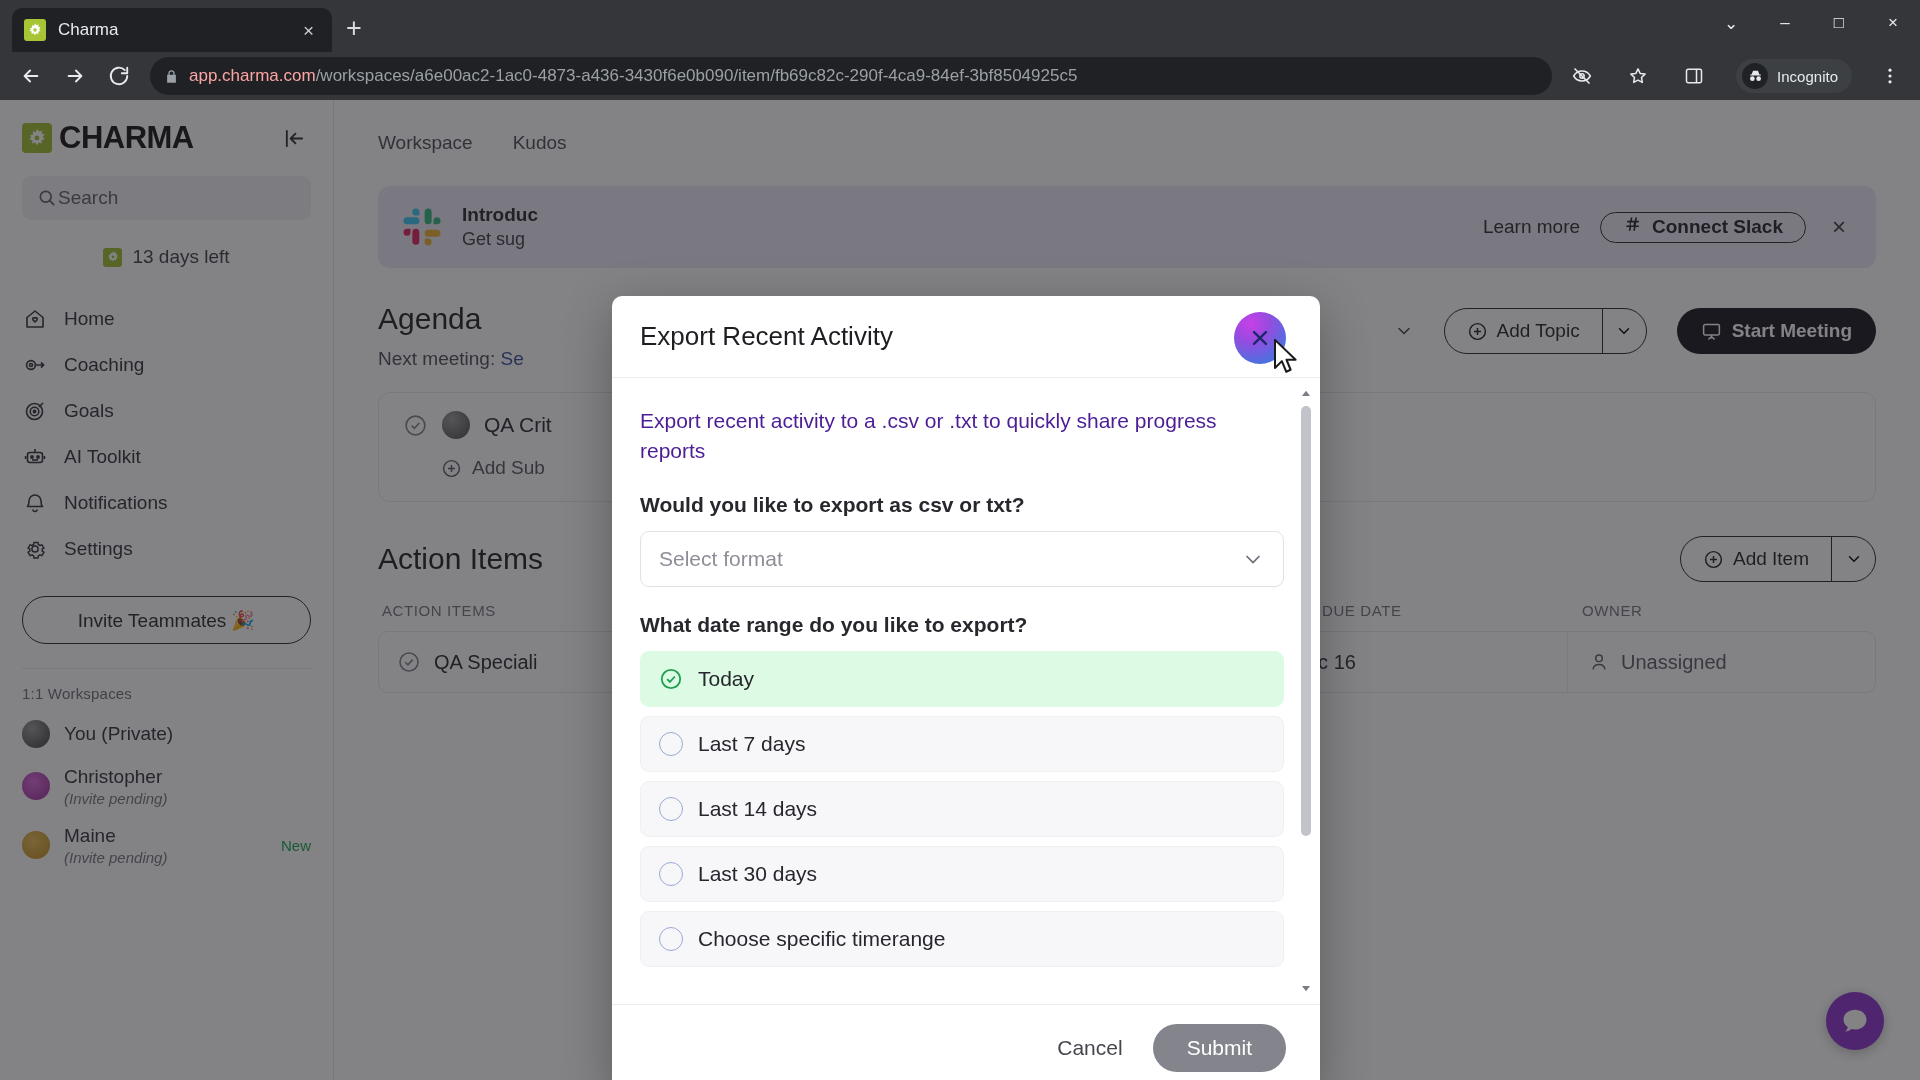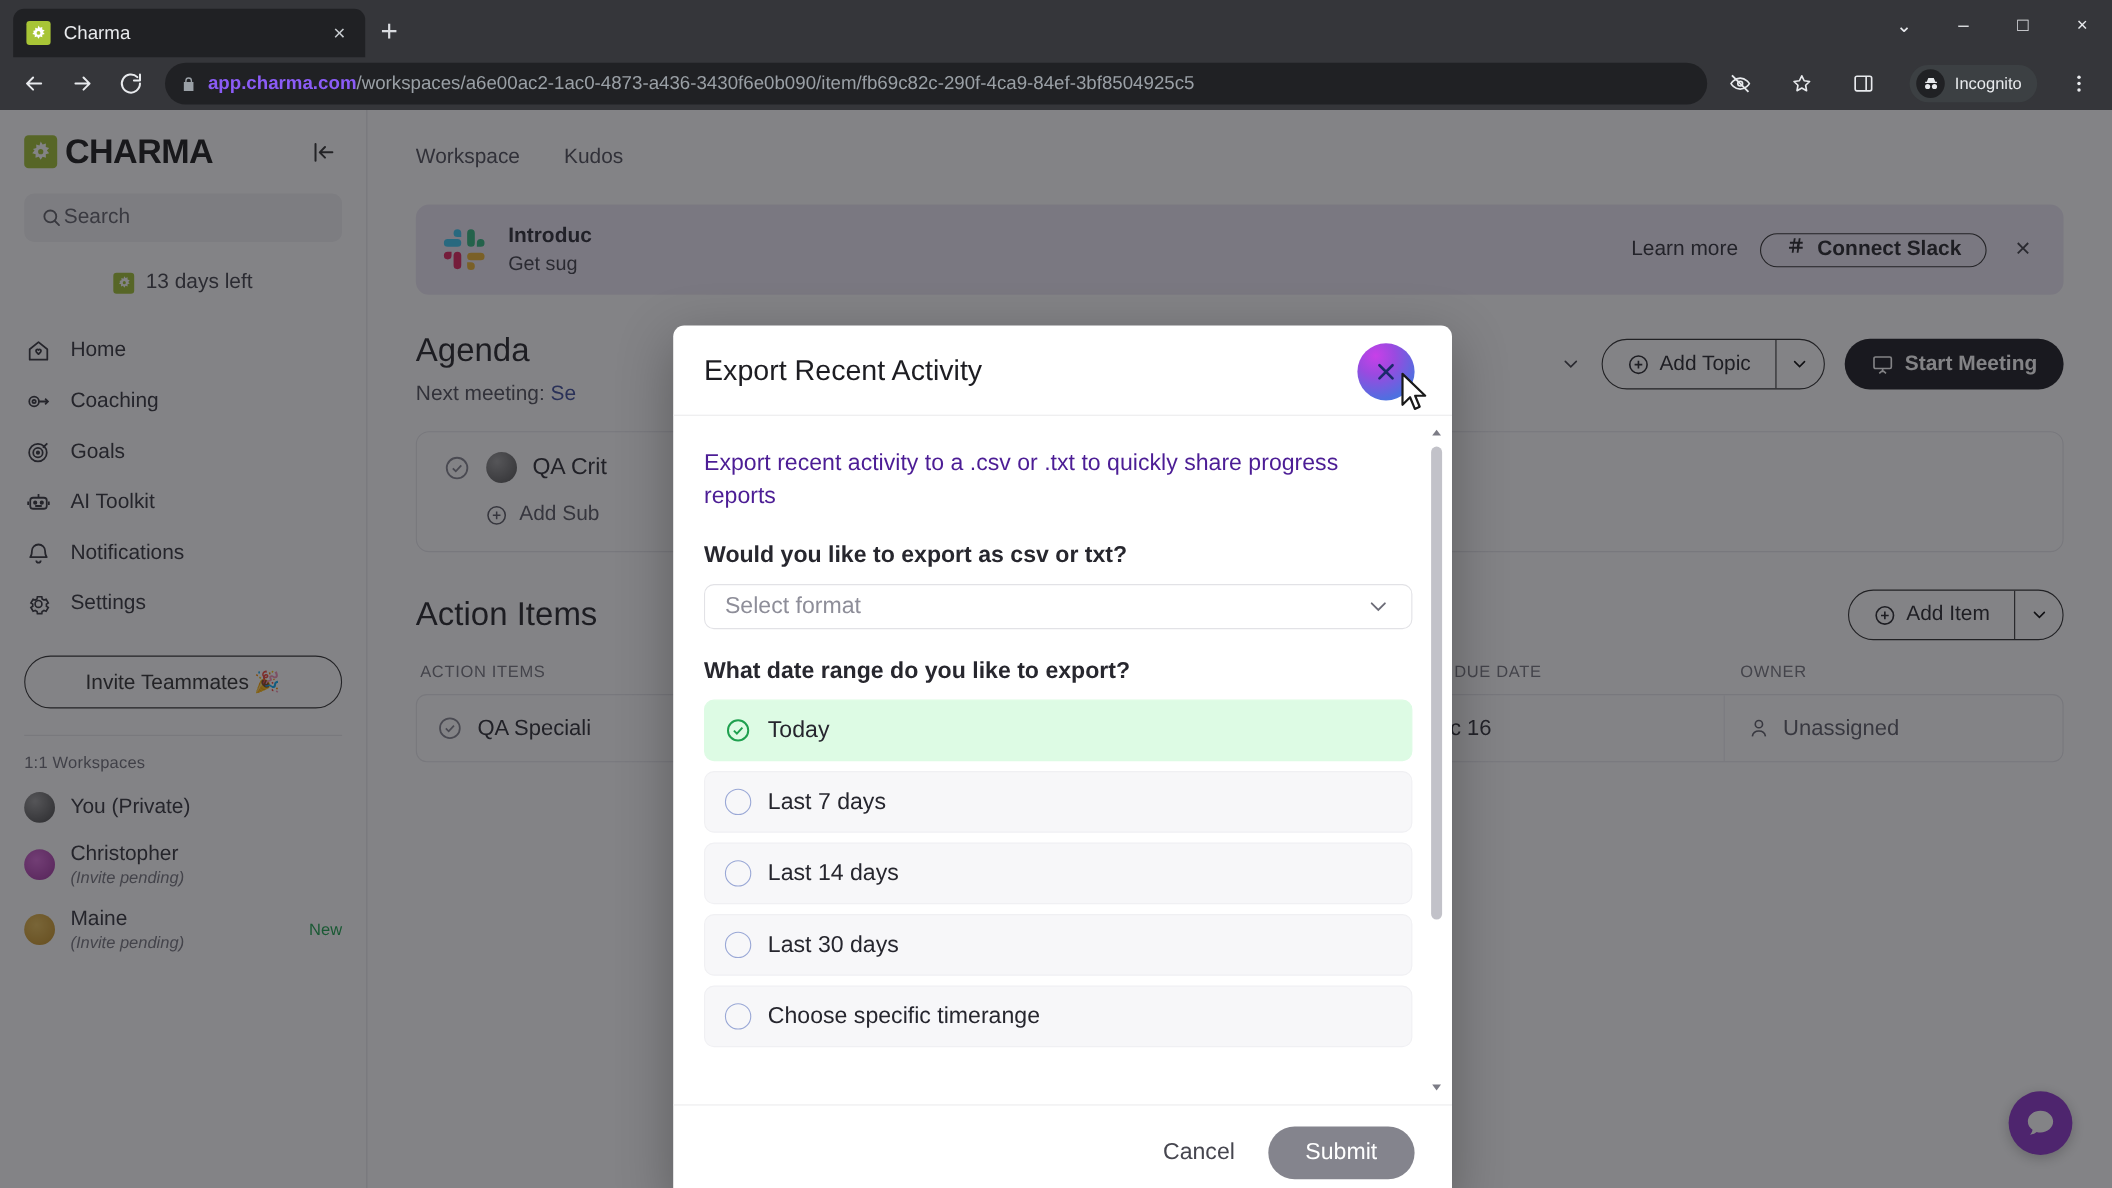--- a/index.html
+++ b/index.html
@@ -32,21 +32,21 @@
   #toolbar { height: 48px; display: flex; align-items: center; gap: 6px; padding: 0 12px; }
   .nav-btn { width: 38px; height: 38px; display: flex; align-items: center; justify-content: center; color: #e8eaed; cursor: pointer; }
   .nav-btn svg { width: 22px; height: 22px; }
   #omnibox {
     flex: 1; height: 38px; background: #202124; border-radius: 19px;
     display: flex; align-items: center; padding: 0 14px; gap: 10px; margin: 0 6px;
     min-width: 0;
   }
   #omnibox-lock svg { width: 15px; height: 15px; display: block; }
   #omnibox-url { font-size: 17px; color: #9aa0a6; white-space: nowrap; overflow: hidden; text-overflow: ellipsis; }
-  #omnibox-url b { color: #8b5cf6; font-weight: 700; }
+  #omnibox-url b { color: #fca5a5; font-weight: 400; }
   #tb-right { display: flex; align-items: center; gap: 20px; }
   .tb-icon { width: 36px; height: 36px; display: flex; align-items: center; justify-content: center; color: #e8eaed; cursor: pointer; }
   .tb-icon svg { width: 20px; height: 20px; }
   #incognito-pill {
     display: flex; align-items: center; gap: 9px; background: #3c4043; border-radius: 17px;
     height: 34px; padding: 0 14px 0 6px; color: #e8eaed; font-size: 15px; cursor: pointer; margin-left: 4px;
   }
   #incognito-avatar { width: 26px; height: 26px; border-radius: 50%; background: #202124; display: flex; align-items: center; justify-content: center; }
   #incognito-avatar svg { width: 17px; height: 17px; }
 
@@ -123,21 +123,21 @@
     border: 1.6px solid #2a2a2a; border-radius: 24px; height: 31px; padding: 0 22px;
     display: flex; align-items: center; gap: 9px; font-size: 19px; color: #1f1f24; cursor: pointer; font-weight: 600;
   }
   #slack-close { color: #3a3a42; font-size: 24px; cursor: pointer; padding: 4px 6px; }
 
   #agenda-head { display: flex; align-items: flex-start; margin-top: 34px; }
   #agenda-left { flex: 1; }
   #agenda-title { font-size: 30px; color: #1d1d22; }
   #agenda-next { font-size: 19px; color: #4d4d57; margin-top: 12px; }
   #agenda-next a { color: #3b4b9a; text-decoration: none; cursor: pointer; }
-  #agenda-actions { display: flex; align-items: center; gap: 18px; padding-top: 6px; }
+  #agenda-actions { display: flex; align-items: center; gap: 30px; padding-top: 6px; }
   .caret-btn { color: #3a3a42; cursor: pointer; }
   .caret-btn svg { width: 20px; height: 20px; display: block; }
   .split-btn { display: flex; border: 1.6px solid #262626; border-radius: 25px; height: 46px; overflow: hidden; }
   .split-main { display: flex; align-items: center; gap: 9px; padding: 0 22px; font-size: 19px; color: #1f1f24; cursor: pointer; }
   .split-main svg { width: 21px; height: 21px; }
   .split-caret { border-left: 1.6px solid #262626; width: 44px; display: flex; align-items: center; justify-content: center; cursor: pointer; }
   .split-caret svg { width: 18px; height: 18px; }
   #start-meeting {
     background: #16161b; color: #fff; border-radius: 25px; height: 46px; padding: 0 24px;
     display: flex; align-items: center; gap: 10px; font-size: 19px; cursor: pointer; font-weight: 600;
@@ -186,21 +186,21 @@
     display: flex; align-items: center; justify-content: center; color: #1b2a6b; cursor: pointer;
     filter: blur(0.4px);
   }
   #modal-close svg { width: 26px; height: 26px; }
   #cursor-arrow { position: absolute; left: 1270px; top: 238px; width: 30px; height: 40px; pointer-events: none; }
 
   #modal-body { flex: 1; overflow-y: auto; padding: 28px 36px 20px 28px; position: relative; }
   #modal-desc { font-size: 21px; color: #4c1d95; line-height: 1.45; }
   .q-label { font-size: 21px; color: #27272e; margin-top: 26px; font-weight: 600; }
   #format-select {
-    margin-top: 14px; height: 41px; border: 1px solid #e2e2e6; border-radius: 9px;
+    margin-top: 14px; height: 56px; border: 1px solid #e2e2e6; border-radius: 9px;
     display: flex; align-items: center; padding: 0 18px; cursor: pointer;
   }
   #format-value { flex: 1; font-size: 21px; color: #8e8e99; }
   #format-select svg { width: 24px; height: 24px; color: #6c6c77; }
 
   #date-options { margin-top: 14px; display: flex; flex-direction: column; gap: 9px; }
   .opt {
     height: 56px; border-radius: 9px; background: #f7f7f9; border: 1px solid #f0f0f3;
     display: flex; align-items: center; gap: 15px; padding: 0 18px; cursor: pointer;
   }

